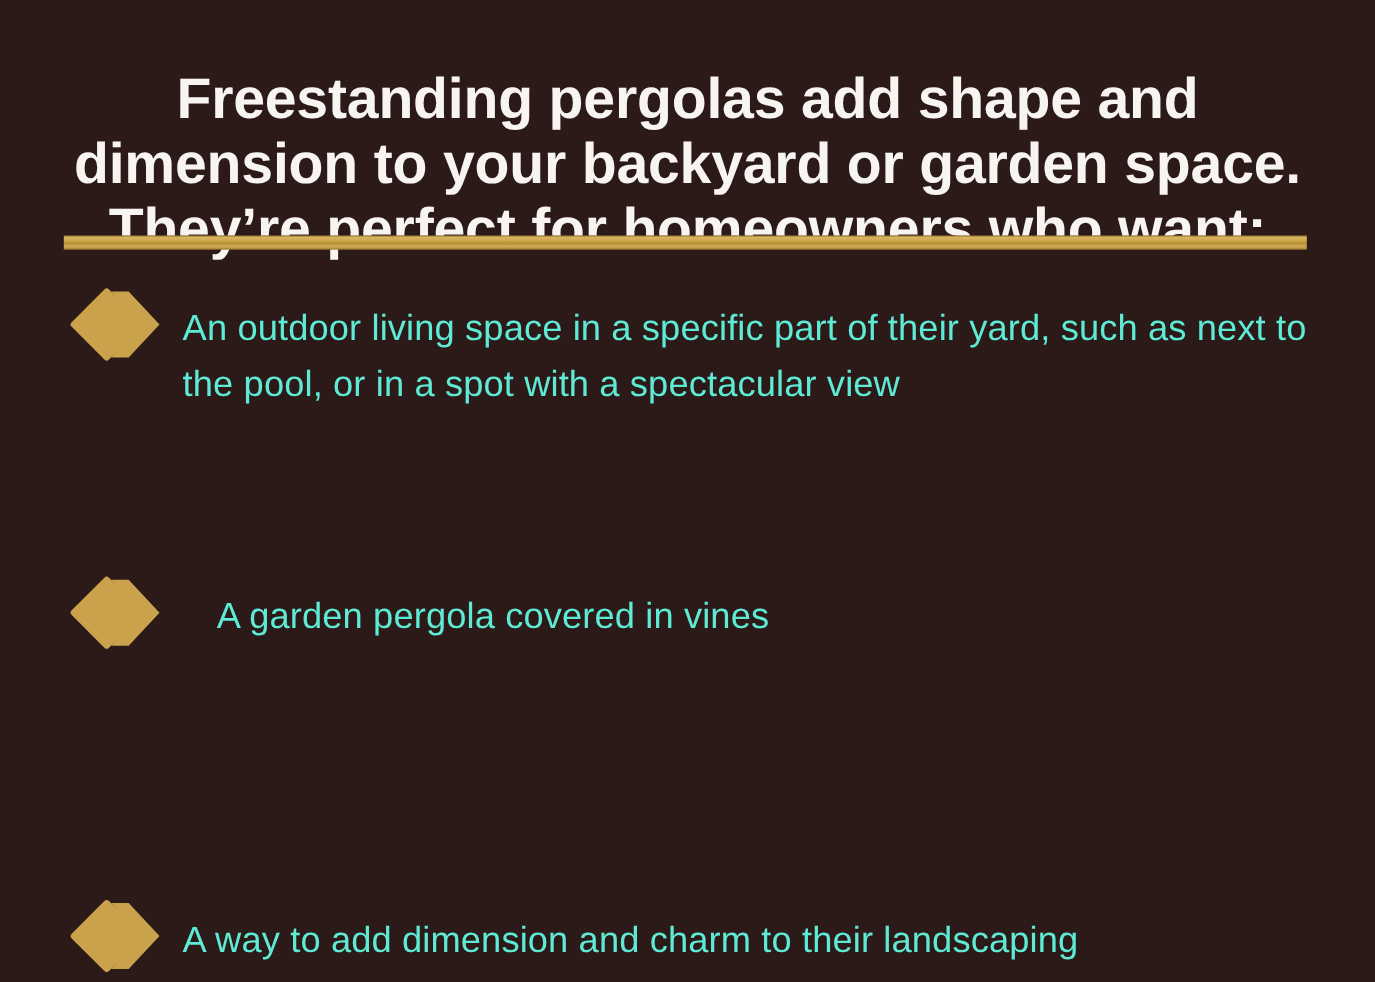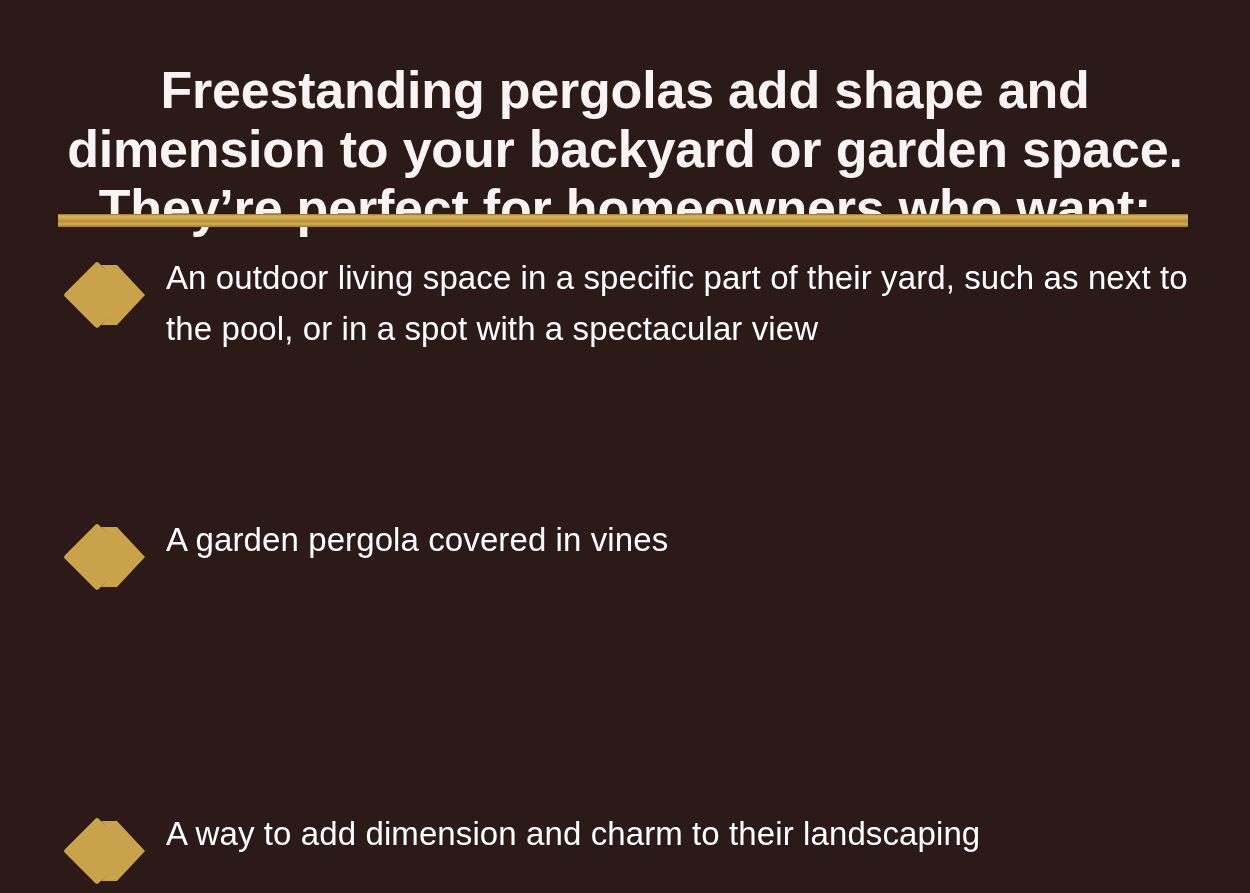--- a/index.html
+++ b/index.html
@@ -67,21 +67,21 @@
 
   .bullet {
     position: absolute;
     left: 0;
     width: 1250px;
     display: flex;
     align-items: flex-start;
   }
 
   .bullet-1 { top: 0px; }
-  .bullet-2 { top: 262px; }
+  .bullet-2 { top: 262px; gap: 31px; }
   .bullet-3 { top: 556px; }
 
   .bullet-icon {
     flex: 0 0 auto;
     width: 86px;
     height: 70px;
     margin-left: 60px;
     margin-top: 8px;
     position: relative;
   }
@@ -89,26 +89,27 @@
   .bullet-icon svg {
     display: block;
     width: 86px;
     height: 70px;
   }
 
   .bullet-text {
     flex: 1 1 auto;
     margin-left: 20px;
     margin-right: 58px;
-    color: #ffffff;
+    color: #5eead4;
     font-family: "Liberation Sans", "DejaVu Sans", sans-serif;
     font-weight: 400;
     font-size: 33px;
     line-height: 51px;
     letter-spacing: 0.1px;
+    margin-top: 20px;
   }
 </style>
 </head>
 <body>
 
 <div class="slide">
 
   <h1 class="heading">Freestanding pergolas add shape and dimension to your backyard or garden space. They’re perfect for homeowners who want:</h1>
 
   <div class="divider"></div>

